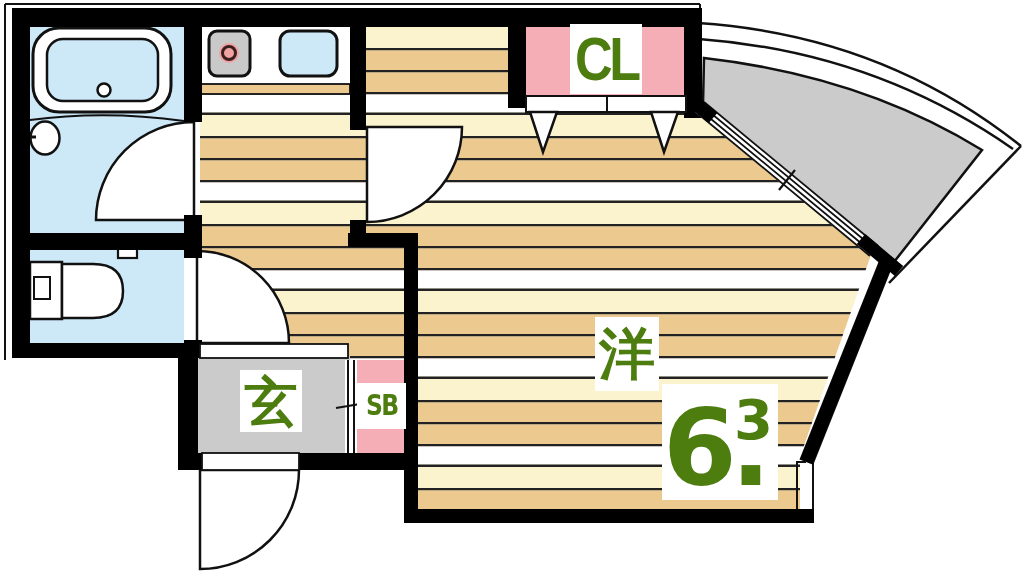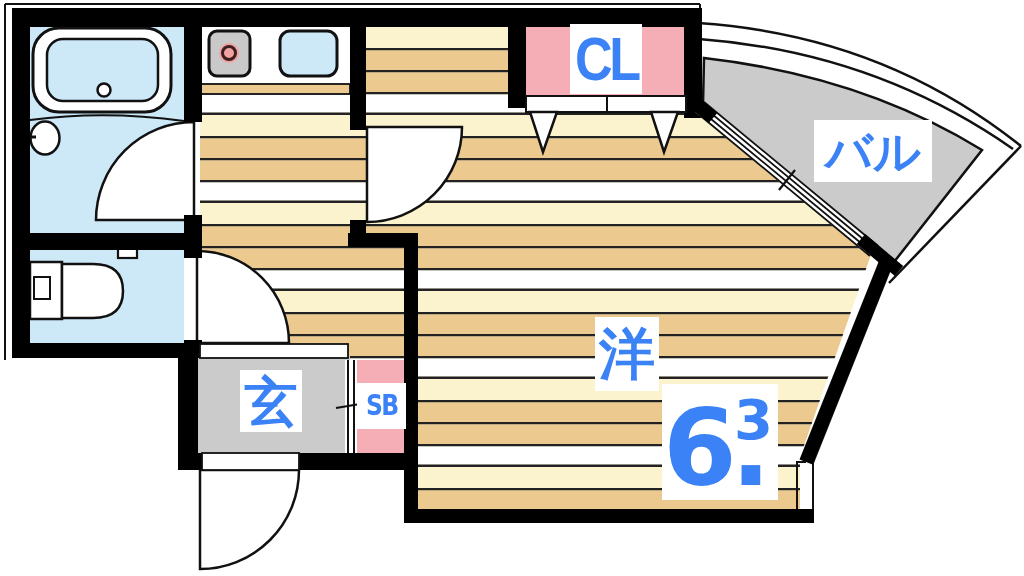--- a/index.html
+++ b/index.html
@@ -5,21 +5,21 @@
 <style>
   :root{
     --wall:#000000; --outline:#111111; --water-blue:#CDE9F8; --pink:#F5AEB6;
     --gray:#CBCBCB; --floor-tan:#ECC98F; --floor-cream:#FBF3CE; --floor-white:#FFFFFF;
     --burner-red:#F0A2A2; --stove-gray:#C9C9C9; --stripe-line:#222222;
   }
   html,body{margin:0;padding:0;background:#fff;}
   #plan{position:relative;width:1024px;height:576px;background:#fff;overflow:hidden;
         font-family:"DejaVu Sans", sans-serif;}
   #plan svg{position:absolute;left:0;top:0;}
-  .lbl{position:absolute;background:#fff;color:#3b82f6;font-weight:bold;
+  .lbl{position:absolute;background:#fff;color:#4d7c0f;font-weight:bold;
        display:flex;align-items:center;justify-content:center;line-height:1;}
   .cjk{font-family:sans-serif;}
   .condensed{transform:scaleX(0.84);transform-origin:center;}
   #lbl-closet{left:570px;top:24px;width:72px;height:70px;font-size:62px;letter-spacing:-4px;}
   #lbl-balcony{left:814px;top:120px;width:118px;height:62px;font-size:47px;}
   #lbl-room{left:595px;top:317px;width:64px;height:74px;font-size:56px;}
   #lbl-entrance{left:240px;top:370px;width:62px;height:62px;font-size:53px;}
   #lbl-shoebox{left:357px;top:383px;width:49px;height:46px;font-size:28px;letter-spacing:-2px;}
   #lbl-size{left:662px;top:384px;width:116px;height:116px;}
   #lbl-size .whole{position:absolute;left:1px;bottom:-2px;font-size:106px;font-weight:bold;letter-spacing:-6px;}
@@ -149,21 +149,20 @@
 
   <g fill="#fff" stroke="#111" stroke-width="1.8">
     <rect x="202" y="453" width="97" height="17"></rect>
     <rect x="200" y="344" width="148" height="14"></rect>
   </g>
 </svg>
 
   <div class="lbl cjk" id="lbl-closet">
       <span class="condensed">CL</span>
     </div>
-  <div class="lbl cjk" id="lbl-balcony">バル</div>
   <div class="lbl cjk" id="lbl-room">洋</div>
   <div class="lbl" id="lbl-size">
     <span class="whole">6.</span>
     <span class="sup">3</span>
   </div>
   <div class="lbl cjk" id="lbl-entrance">玄</div>
   <div class="lbl" id="lbl-shoebox">
       <span class="condensed">SB</span>
     </div>
 </div>

